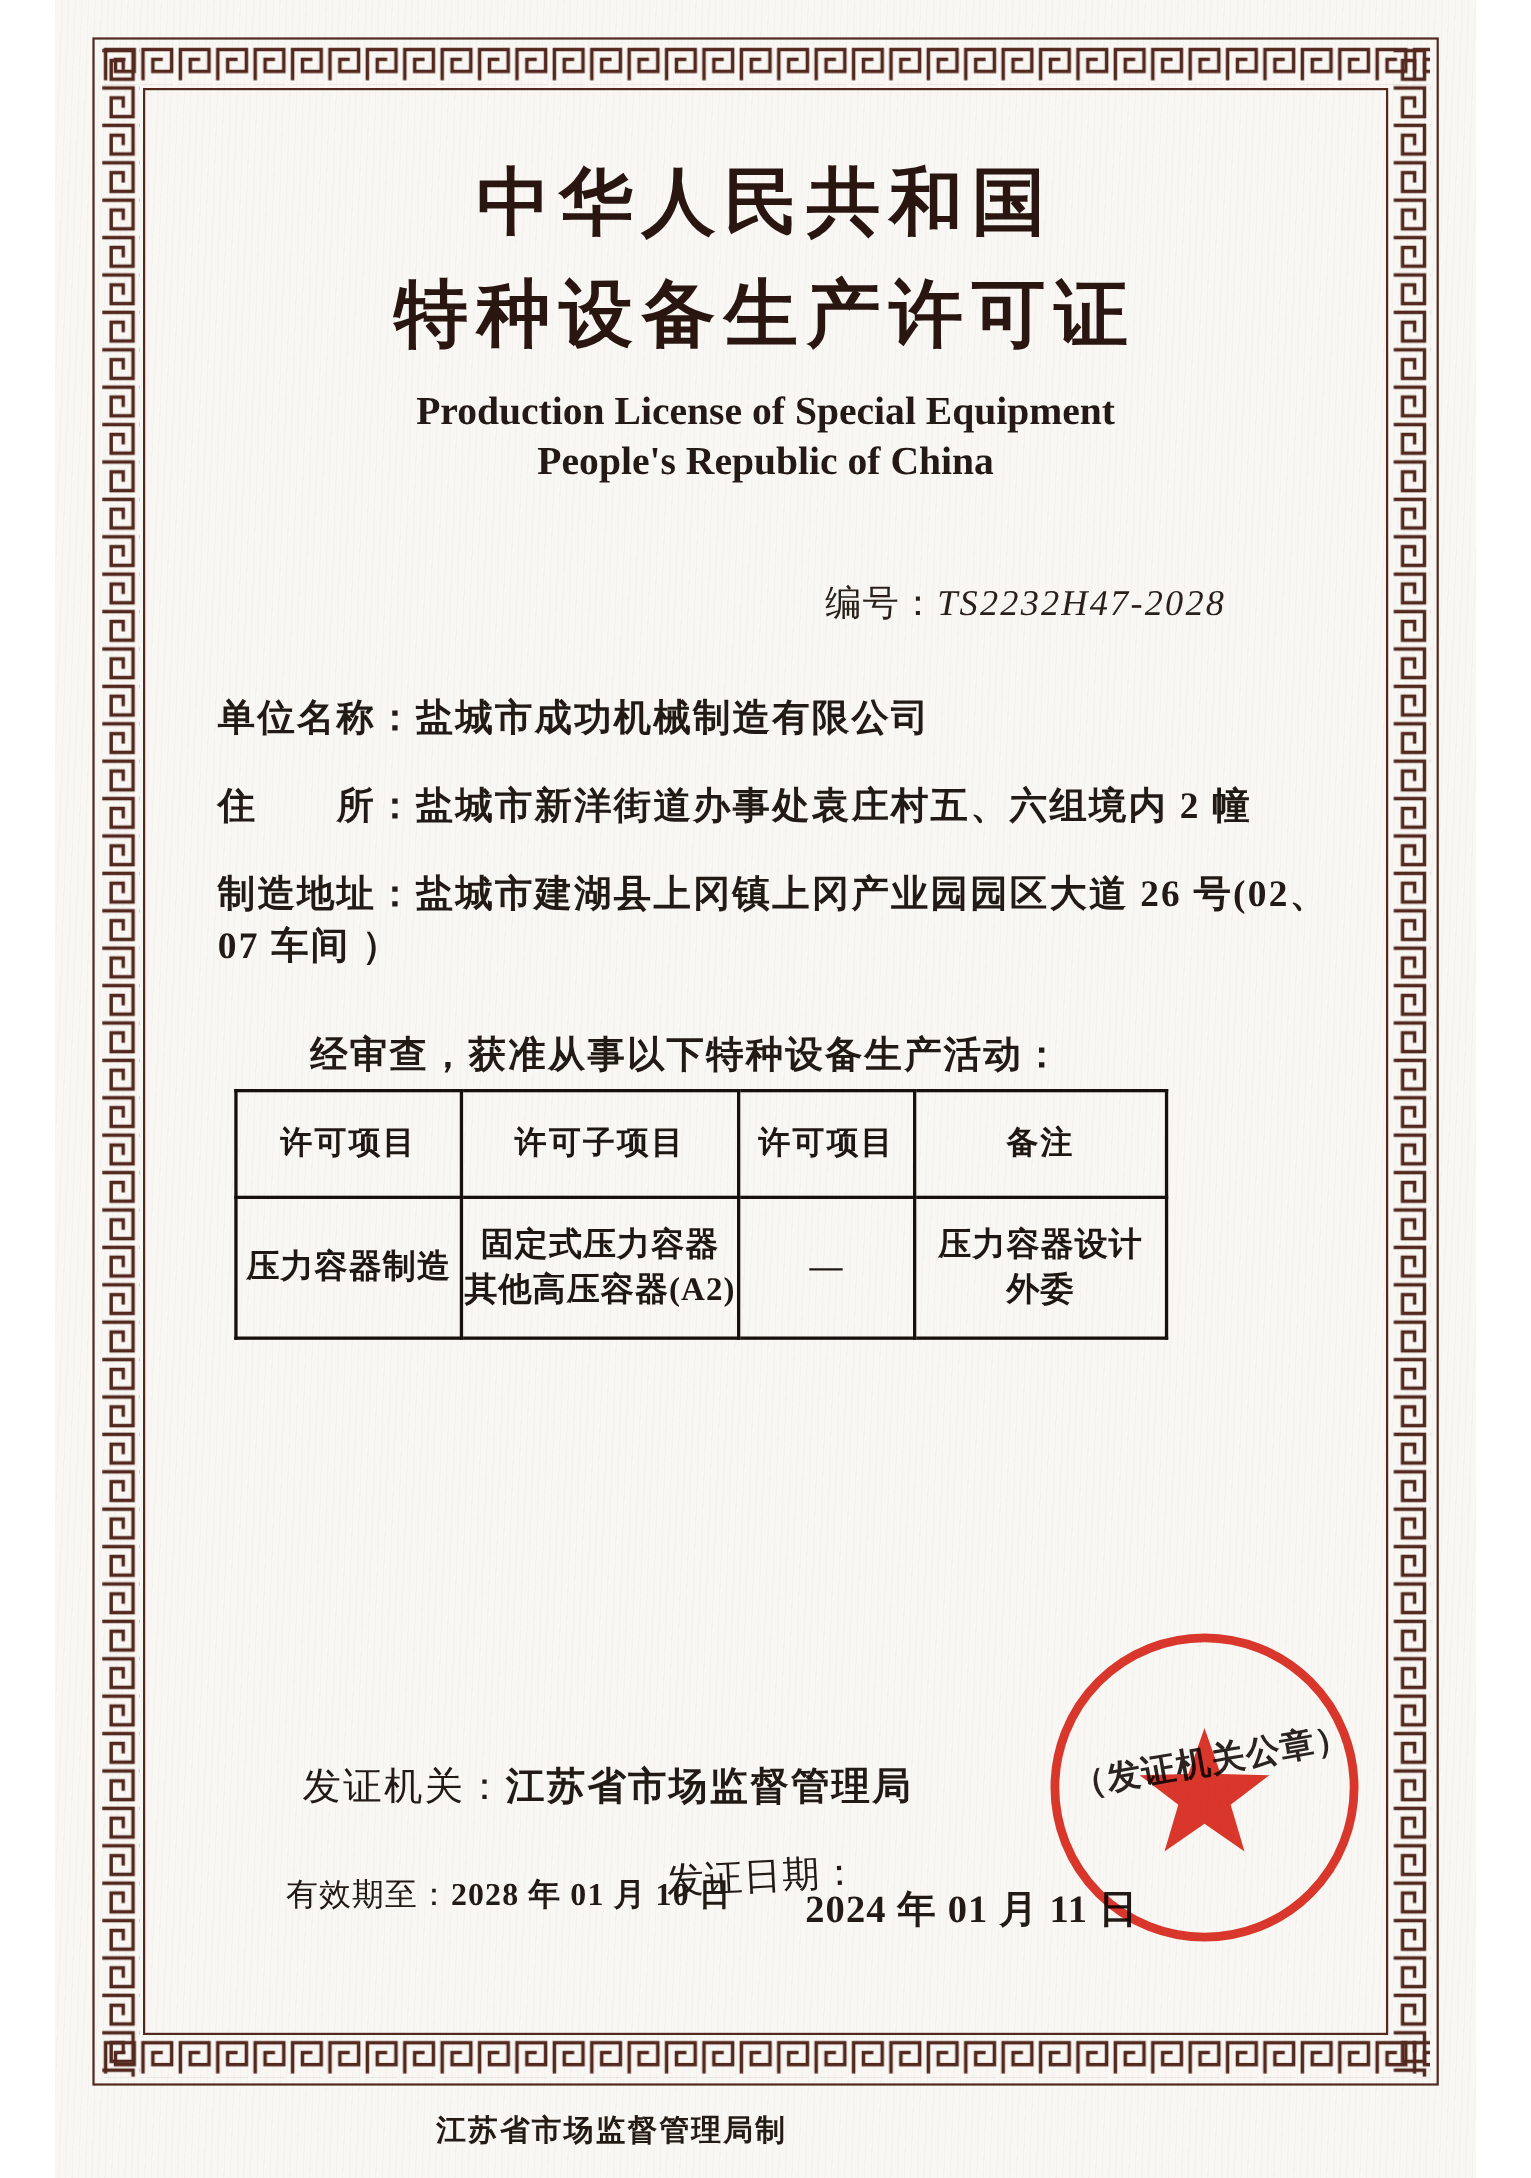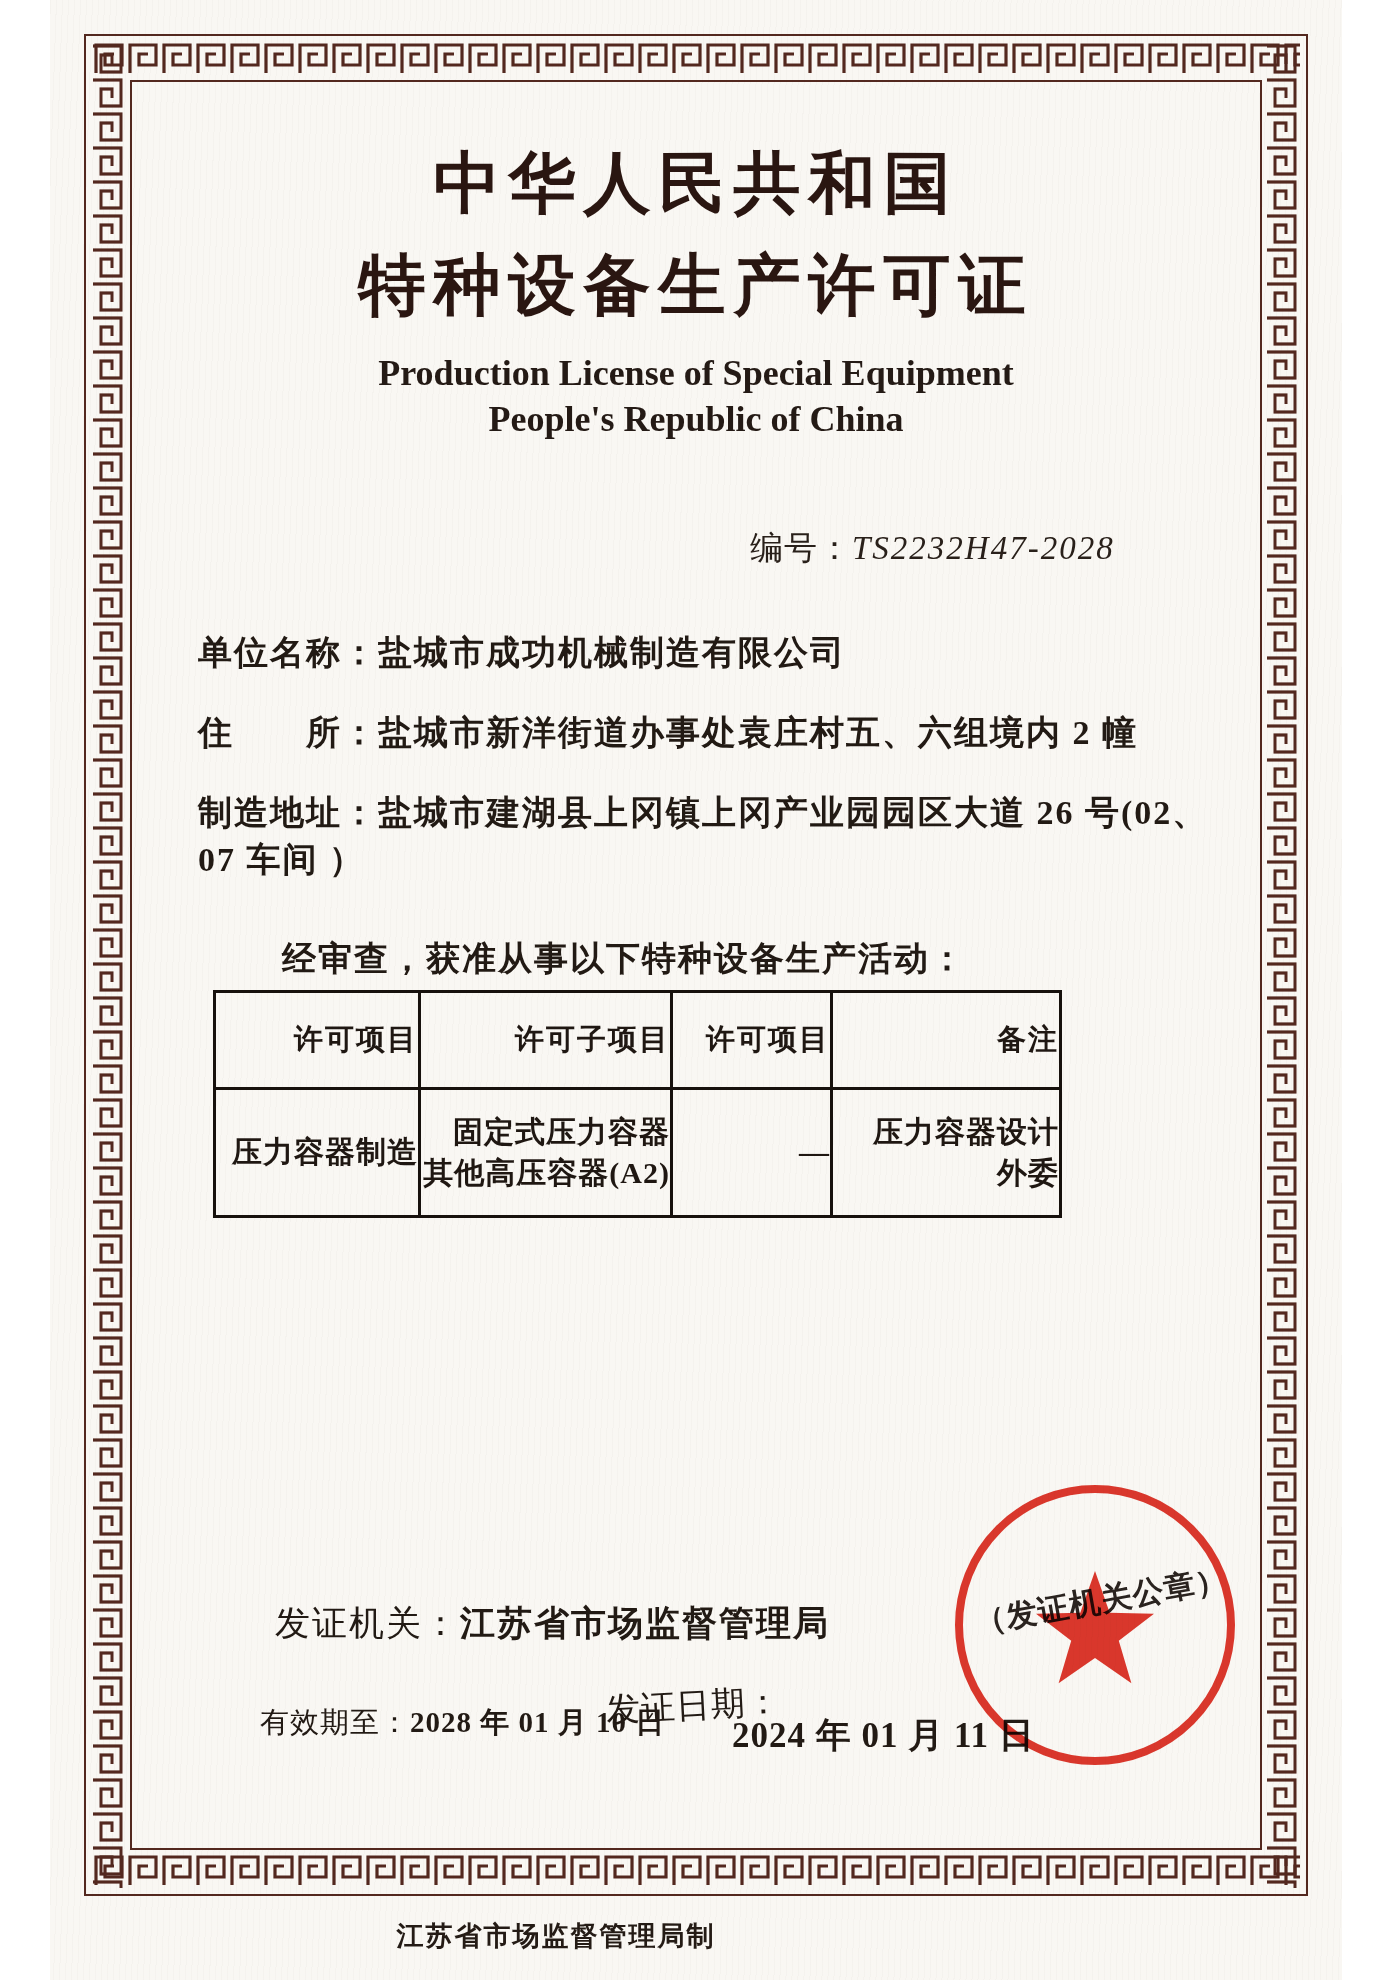--- a/index.html
+++ b/index.html
@@ -34,21 +34,21 @@
   
   .field { position:absolute; left:148px; font-size:34px; font-weight:bold; color:#221a14; letter-spacing:2px;text-align:center; }
   .f-unit { top:630px; }
   .f-res  { top:710px; }
   .f-mfg  { top:790px; }
   .f-mfg2 { top:837px; }
   .f-appr { top:936px; left:232px; }
   
   table.lic { position:absolute; left:163px; top:990px; border-collapse:collapse; table-layout:fixed; }
   table.lic th, table.lic td {
-    border:3px solid #17110d; text-align:right; vertical-align:middle;
+    border:3px solid #17110d; text-align:center; vertical-align:middle;
     font-weight:bold; color:#1f1712; white-space:pre-line; line-height:1.35;
   }
   table.lic th { height:97px; font-size:29px; letter-spacing:2px; }
   table.lic td { height:128px; font-size:30px; letter-spacing:1px; }
   .cw1 { width:205px; } .cw2 { width:252px; } .cw3 { width:160px; } .cw4 { width:229px; }
   td.dash { font-size:36px; letter-spacing:0; }
   
   .issuer { position:absolute; left:225px; top:1600px; font-size:35px; color:#221a14; letter-spacing:2px; }
   .issuer .val { font-weight:bold; }
   .valid   { position:absolute; left:210px; top:1703px; font-size:29px; font-weight:bold; color:#221a14; letter-spacing:1px; }

